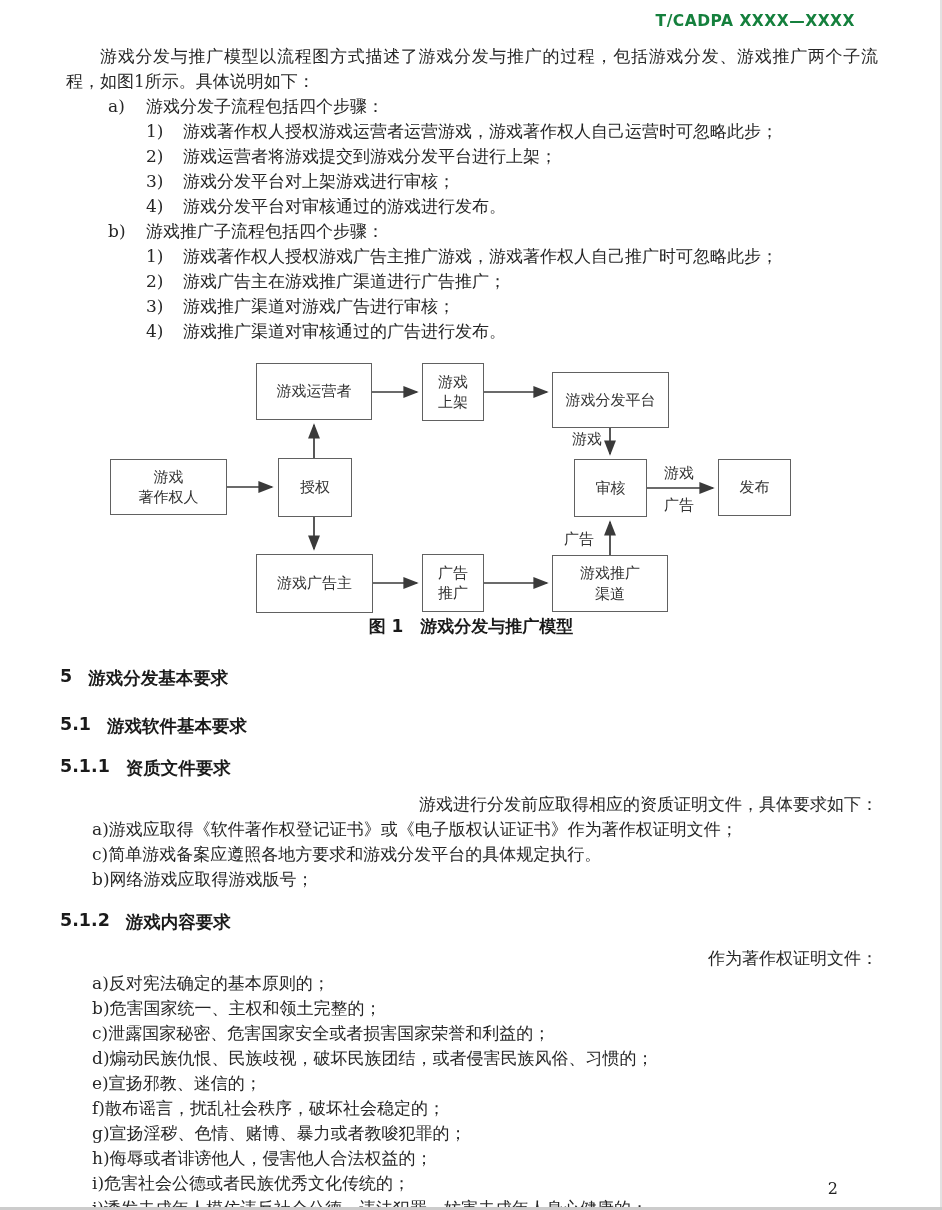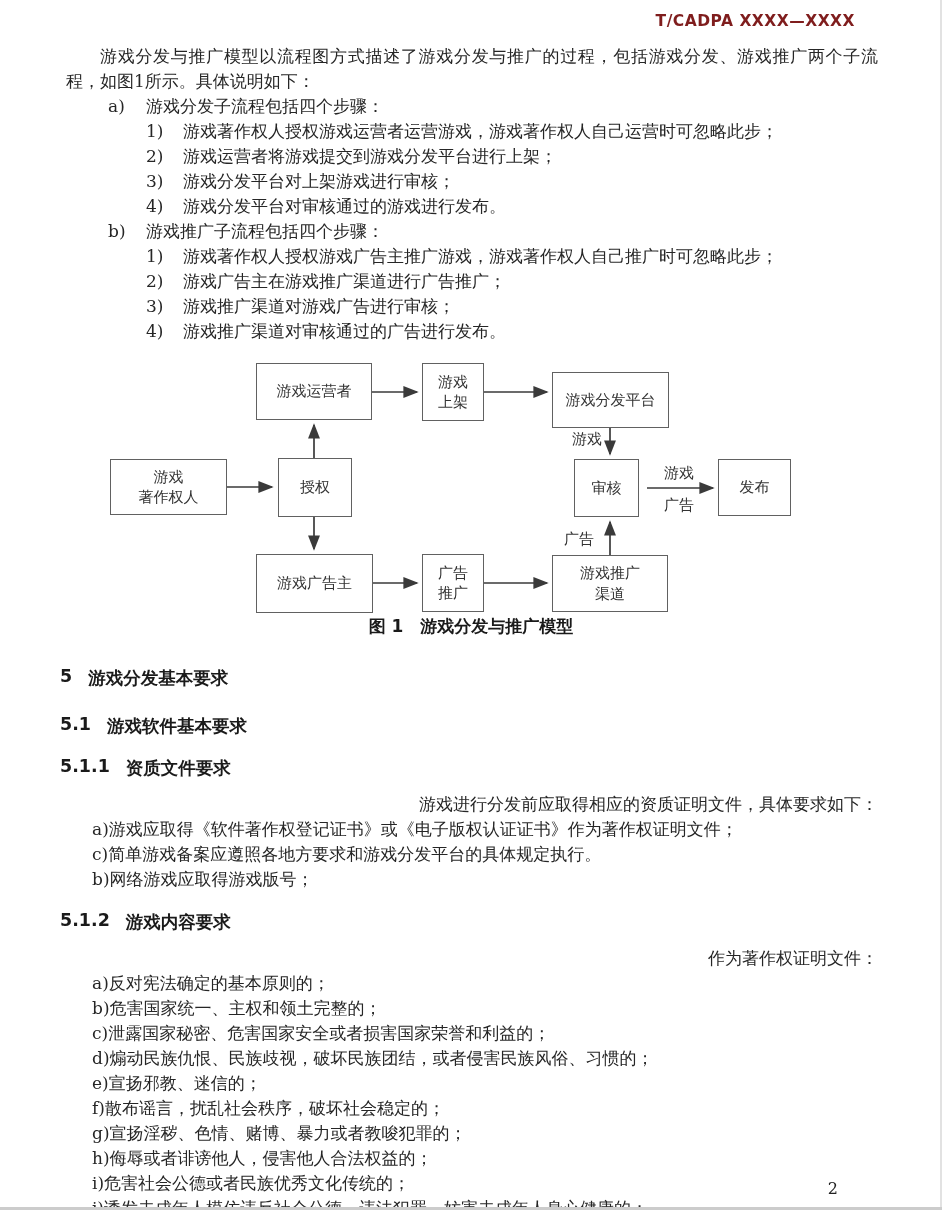--- a/index.html
+++ b/index.html
@@ -3,21 +3,21 @@
 <meta charset="utf-8">
 <style>
   html,body{margin:0;padding:0;background:#ffffff;}
   .page{
     position:relative;width:942px;height:1210px;background:#ffffff;
     font-family:"DejaVu Serif","Liberation Serif",serif;color:#262626;overflow:hidden;
   }
   .doc-header{
     padding:12px 87px 0 0;text-align:right;
     font-family:"DejaVu Sans","Liberation Sans",sans-serif;
-    font-weight:bold;font-size:15.5px;letter-spacing:.5px;color:#7f1d1d;
+    font-weight:bold;font-size:15.5px;letter-spacing:.5px;color:#15803d;
   }
   .intro{
     margin:14px 64px 0 66px;font-size:17px;line-height:25px;
     text-align:justify;text-indent:2em;
   }
   .sub-title{margin-left:108px;font-size:17px;line-height:25px;display:flex;}
   .sub-label{width:38px;flex-shrink:0;}
   .step{margin-left:146px;font-size:17px;line-height:25px;display:flex;}
   .step-num{width:37px;flex-shrink:0;}
 
@@ -32,21 +32,21 @@
     font-size:15px;line-height:1.35;color:#333;white-space:pre-line;box-sizing:border-box;
   }
   .b-copyright{left:10px;top:99px;width:117px;height:56px;}
   .b-authorize{left:178px;top:98px;width:74px;height:59px;}
   .b-operator{left:156px;top:3px;width:116px;height:57px;}
   .b-listing{left:322px;top:3px;width:62px;height:58px;}
   .b-platform{left:452px;top:12px;width:117px;height:56px;}
   .b-advertiser{left:156px;top:194px;width:117px;height:59px;}
   .b-adpromo{left:322px;top:194px;width:62px;height:58px;}
   .b-channel{left:452px;top:195px;width:116px;height:57px;}
-  .b-review{left:474px;top:99px;width:65px;height:58px;}
+  .b-review{left:474px;top:99px;width:73px;height:58px;}
   .b-publish{left:618px;top:99px;width:73px;height:57px;}
   .fc-label{position:absolute;font-size:15px;color:#333;}
   .l-game-down{left:472px;top:70px;}
   .l-game-right{left:564px;top:104px;}
   .l-ad-right{left:564px;top:136px;}
   .l-ad-up{left:464px;top:170px;}
 
   .fig-caption{
     text-align:center;
     font-family:"DejaVu Sans","Liberation Sans",sans-serif;

